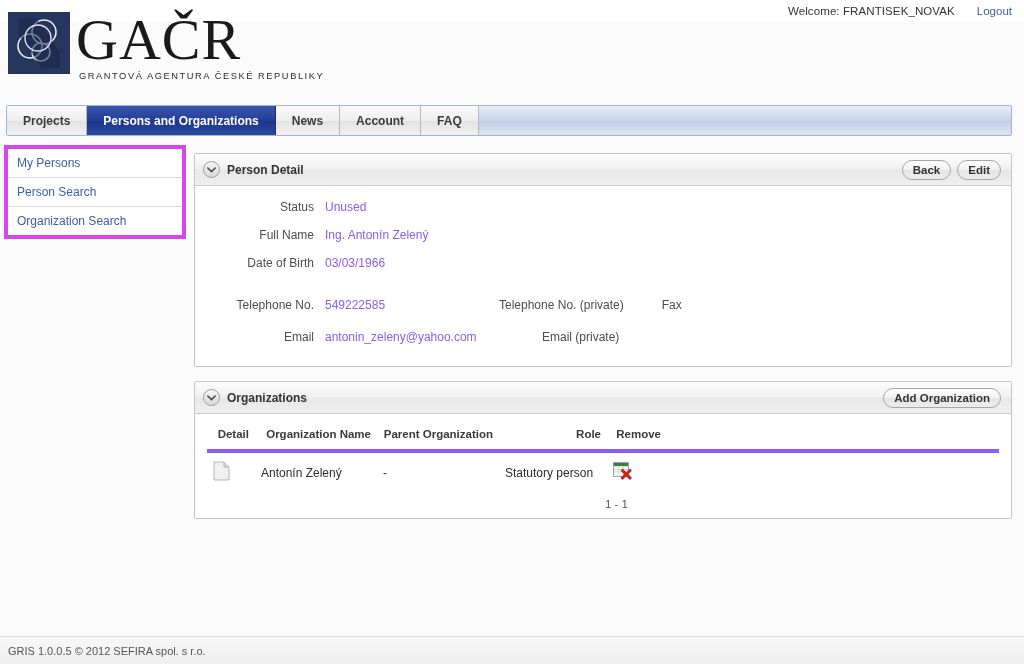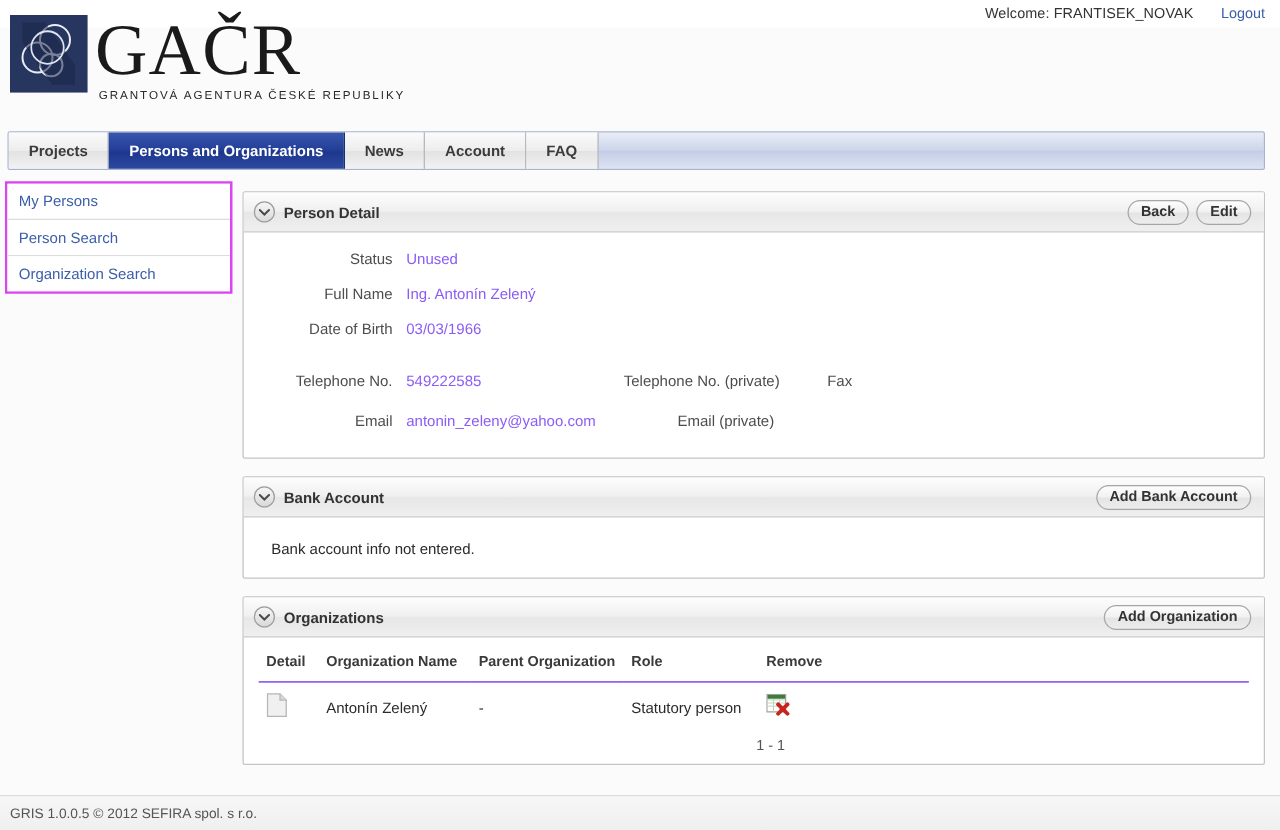--- a/index.html
+++ b/index.html
@@ -87,21 +87,21 @@
   }
   .tab-filler { flex: 1 1 auto; }
 
   
   .content {
     position: absolute; top: 145px; left: 2px; width: 1020px;
   }
   .sidebar {
     position: absolute; top: 0; left: 2px; width: 182px;
     background: #ffffff;
-    border: 2px solid #d946ef;
+    border: 4px solid #d946ef;
   }
   .side-item {
     padding: 7px 9px 7px 9px;
     font-size: 12px;
     color: #3a5fa8;
     border-bottom: 1px solid #dcdcdc;
     cursor: pointer;
     background: #fff;
   }
   .side-item:last-child { border-bottom: none; }
@@ -166,26 +166,26 @@
   .det-row.split { margin-bottom: 14px; }
   .det-label.mid { width: auto; text-align: left; padding-right: 0; margin-left: 4px; }
   .spacer-30 { width: 34px; flex: 0 0 auto; }
   .spacer-60 { width: 62px; flex: 0 0 auto; }
 
   .note-text { font-size: 12px; color: #2b2b2b; padding: 4px 0 0 10px; }
 
   
   table.orgs { width: 100%; border-collapse: collapse; }
   table.orgs th {
-    text-align: left;
+    text-align: right;
     font-size: 11.5px;
     font-weight: bold;
     color: #3a3a3a;
     padding: 2px 6px 9px 6px;
-    border-bottom: 1px solid #8b5cf6;
+    border-bottom: 4px solid #8b5cf6;
     white-space: nowrap;
   }
   table.orgs td {
     font-size: 12px;
     color: #2b2b2b;
     padding: 8px 6px;
     vertical-align: middle;
   }
   .col-detail { width: 48px; }
   .col-orgname { width: 122px; }
@@ -306,35 +306,20 @@
           <div class="det-row split" style="margin-bottom:6px;">
             <span class="det-label">Email</span>
             <span class="det-value" style="width:213px;">antonin_zeleny@yahoo.com</span>
             <span class="det-label mid">Email (private)</span>
             <span class="spacer-60"></span>
           </div>
 
         </div>
       </div>
 
-      <div class="panel">
-        <div class="panel-head">
-          <span class="chev-btn">
-            <svg width="9" height="6" viewBox="0 0 9 6" aria-hidden="true">
-              <path d="M0.8 1 L4.5 4.6 L8.2 1" fill="none" stroke="#4a4a4a" stroke-width="1.6" stroke-linecap="round"></path>
-            </svg>
-          </span>
-          <span class="panel-title">Bank Account</span>
-          <span class="panel-head-spacer"></span>
-          <button class="btn">Add Bank Account</button>
-        </div>
-        <div class="panel-body" style="padding:14px 12px 16px 12px;">
-          <div class="note-text">Bank account info not entered.</div>
-        </div>
-      </div>
 
       <div class="panel">
         <div class="panel-head">
           <span class="chev-btn">
             <svg width="9" height="6" viewBox="0 0 9 6" aria-hidden="true">
               <path d="M0.8 1 L4.5 4.6 L8.2 1" fill="none" stroke="#4a4a4a" stroke-width="1.6" stroke-linecap="round"></path>
             </svg>
           </span>
           <span class="panel-title">Organizations</span>
           <span class="panel-head-spacer"></span>

